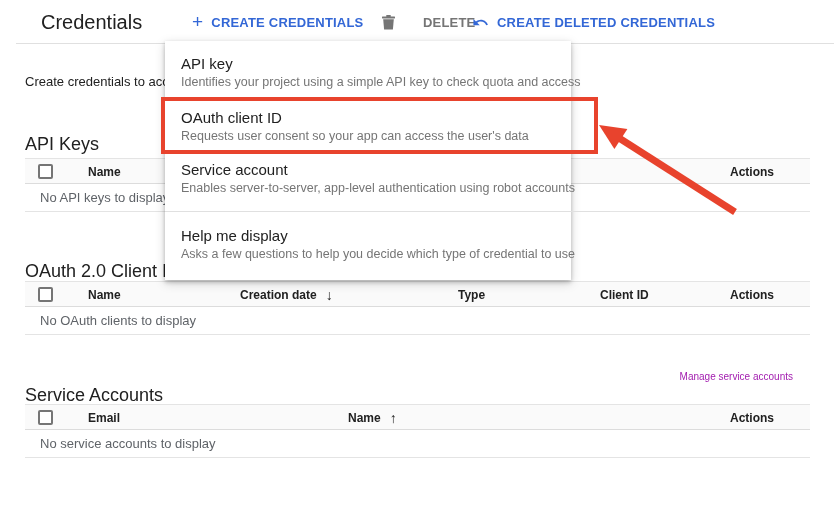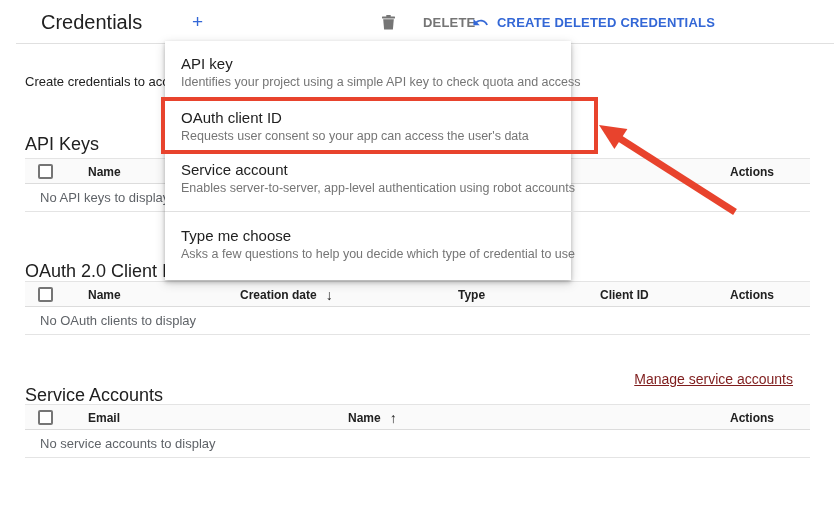--- a/index.html
+++ b/index.html
@@ -15,21 +15,21 @@
   .tb-btn.blue { color:#3367d6; }
   .tb-btn.gray { color:#757575;gap:28px; }
   .plus-glyph { font-size:19px; font-weight:400; line-height:1; position:relative; top:-1px; }
   .tb-icon { display:inline-flex; }
 
   
   .intro { position:absolute; left:25px; top:74px; font-size:13px; color:#212121; }
 
   
   .sec-title { position:absolute; left:25px; font-size:18px; font-weight:400; color:#212121;margin-top:16px; }
-  .manage-link { position:absolute; right:41px; top:371px; font-size:14px; color:#7f1d1d; text-decoration:underline; cursor:pointer; }
+  .manage-link { position:absolute; right:41px; top:371px; font-size:10px; color:#a21caf; cursor:pointer; }
 
   
   .table { position:absolute; left:25px; width:785px; }
   .thead { position:relative; height:26px; background:#fafafa; border-top:1px solid #e4e4e4; border-bottom:1px solid #dcdcdc; }
   .th { position:absolute; top:0; height:26px; line-height:26px; font-size:12px; font-weight:700; color:#212121; white-space:nowrap; display:flex; align-items:center; gap:9px; }
   .th.right { right:36px;margin-left:29px; }
   .sort-glyph { font-size:14px; font-weight:700; color:#1a1a1a; }
   .cb { position:absolute; left:13px; top:5px; width:15px; height:15px; border:2px solid #757575; border-radius:2px; background:#fff; cursor:pointer; }
   .trow { position:relative; height:28px; line-height:28px; border-bottom:1px solid #e4e4e4; font-size:13px; color:#5f6368; padding-left:15px; white-space:nowrap; }
 
@@ -48,20 +48,21 @@
 </head>
 <body>
 
 <div class="page">
 
   <div class="topbar">
     <div class="page-title">Credentials</div>
 
     <button class="tb-btn blue" style="left:176px">
       <span class="plus-glyph">+</span>
+      <span>CREATE CREDENTIALS</span>
     </button>
 
     <button class="tb-btn gray" style="left:366px">
       <span class="tb-icon">
         <svg width="13" height="15" viewBox="0 0 13 15">
             <path d="M1.2 4.2h10.6l-.9 10.3H2.1L1.2 4.2z" fill="#757575"></path>
             <rect x="0" y="1.6" width="13" height="1.9" rx=".4" fill="#757575"></rect>
             <rect x="4.2" y="0" width="4.6" height="1.9" rx=".4" fill="#757575"></rect>
           </svg>
       </span>
@@ -135,21 +136,21 @@
     <div class="mi" style="top:66px">
       <div class="mi-title">OAuth client ID</div>
       <div class="mi-desc">Requests user consent so your app can access the user's data</div>
     </div>
     <div class="mi" style="top:118px">
       <div class="mi-title">Service account</div>
       <div class="mi-desc">Enables server-to-server, app-level authentication using robot accounts</div>
     </div>
     <div class="menu-divider"></div>
     <div class="mi" style="top:184px">
-      <div class="mi-title">Type me choose</div>
+      <div class="mi-title">Help me display</div>
       <div class="mi-desc">Asks a few questions to help you decide which type of credential to use</div>
     </div>
   </div>
 
   <div class="redbox"></div>
 
   <svg class="arrow-svg" width="834" height="505" viewBox="0 0 834 505">
     <line x1="735" y1="212" x2="619" y2="138" stroke="#e8432d" stroke-width="7"></line>
     <polygon points="599,125 627.4,128.9 614.4,149.1" fill="#e8432d"></polygon>
   </svg>

